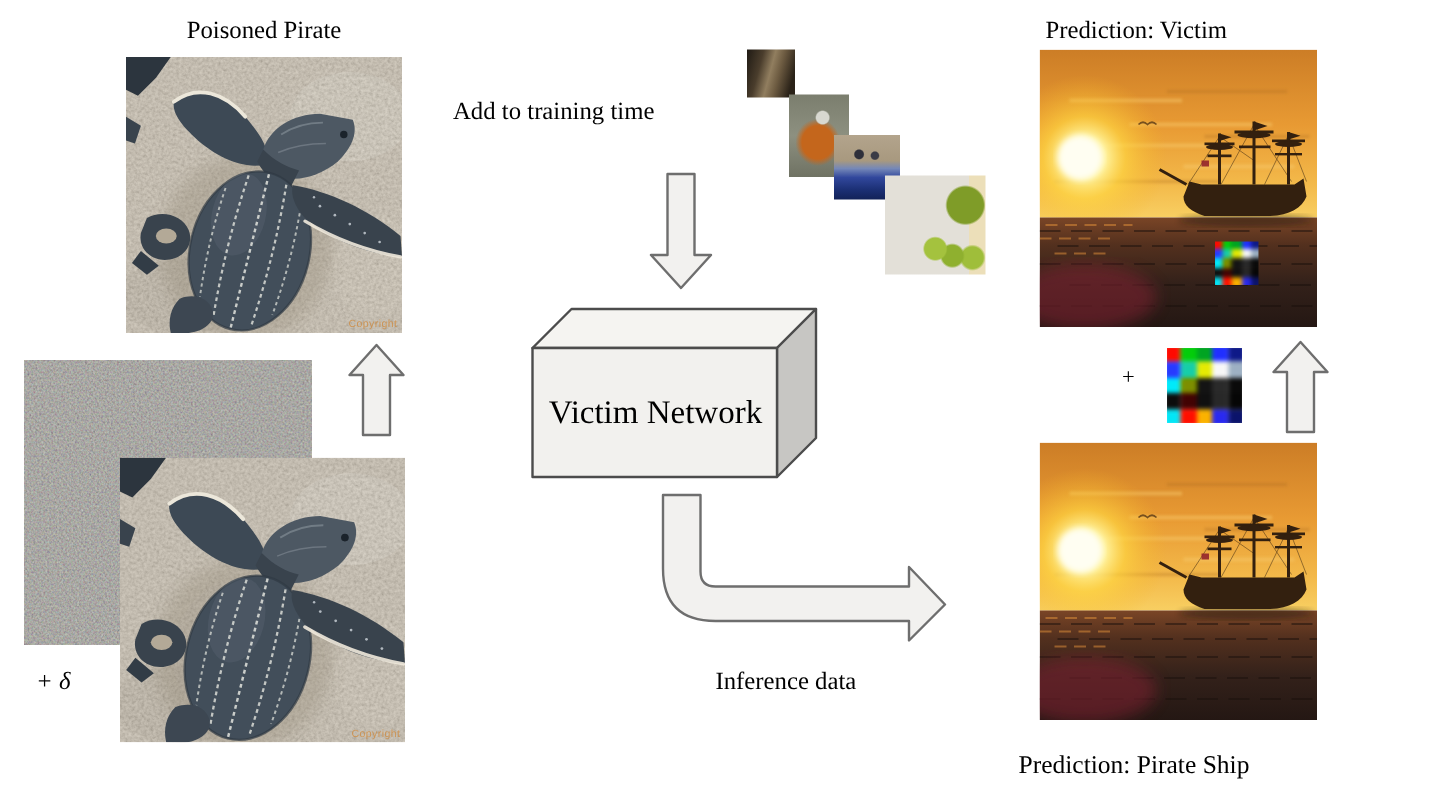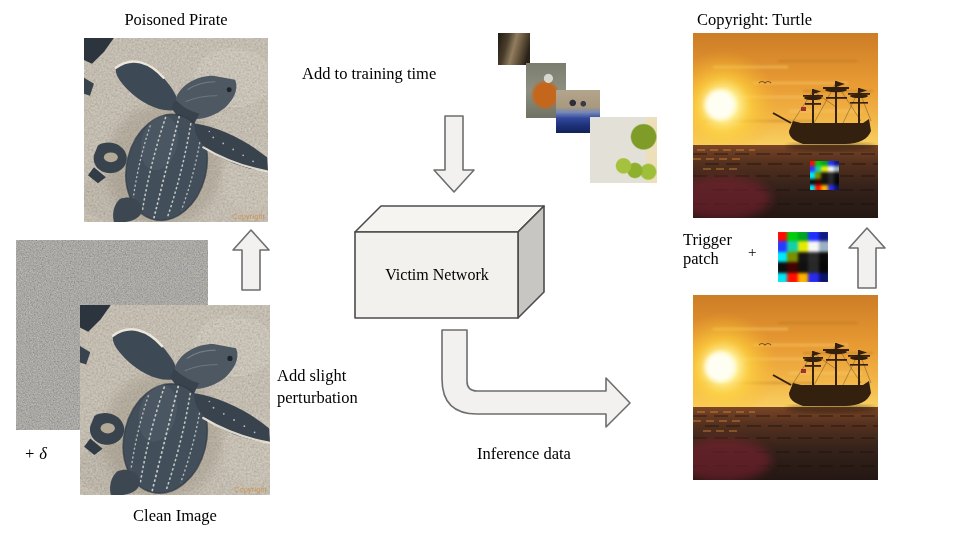--- a/index.html
+++ b/index.html
@@ -30,21 +30,21 @@
       radial-gradient(circle at 80% 30%,#7f9c28 0 17%,rgba(0,0,0,0) 19%),
       radial-gradient(circle at 50% 74%,#a4c23e 0 12%,rgba(0,0,0,0) 14%),
       radial-gradient(circle at 67% 81%,#8fb02f 0 10%,rgba(0,0,0,0) 12%),
       radial-gradient(circle at 87% 83%,#9fbe3a 0 9%,rgba(0,0,0,0) 11%),
       linear-gradient(90deg,#e3e0d8 0 84%,#ecdfb9 84% 100%)}
   .patch-wrap{position:absolute;overflow:hidden}
   .patch{position:absolute;inset:-2px;display:grid;
          grid-template-columns:repeat(5,1fr);grid-template-rows:repeat(5,1fr);
          filter:blur(1.4px) saturate(1.15)}
   .boxlbl{position:absolute;display:flex;align-items:center;justify-content:center;
-          font-size:16px}
+          font-size:22px}
   .defs-svg{position:absolute;width:0;height:0}
 </style>
 </head>
 <body>
 
 <svg class="defs-svg" aria-hidden="true">
   <defs>
     <filter id="noise-filter">
       <feTurbulence type="fractalNoise" baseFrequency="0.75" numOctaves="2" seed="8" stitchTiles="stitch"></feTurbulence>
       <feColorMatrix type="saturate" values="0.45"></feColorMatrix>
@@ -218,21 +218,20 @@
 
   <div class="photo" style="left:80px;top:305px;width:190px;height:190px">
     <svg viewBox="0 0 185 185">
         <use href="#turtle-scene"></use>
       </svg>
     <span class="wm">Copyright</span>
   </div>
 
   <div class="lbl italic" style="left:24px;top:444px">+ δ</div>
 
-  <div class="lbl center" style="left:80px;top:506px;width:190px">Clean Image</div>
 
   <div class="lbl" style="left:302px;top:64px">Add to training time</div>
 
   <div class="thumb t1" style="left:498px;top:33px;width:32px;height:32px"></div>
   <div class="thumb t2" style="left:526px;top:63px;width:40px;height:55px"></div>
   <div class="thumb t3" style="left:556px;top:90px;width:44px;height:43px"></div>
   <div class="thumb t4" style="left:590px;top:117px;width:67px;height:66px"></div>
 
   <svg class="arr" style="left:433px;top:115px" width="42" height="78" viewBox="0 0 42 78">
     <polygon points="12,1 30,1 30,55 41,55 21,77 1,55 12,55" fill="#f2f1ef" stroke="#6e6e6e"></polygon>
@@ -242,25 +241,24 @@
     <polygon points="2,28 28,2 191,2 165,28" fill="#f5f4f1" stroke="#4c4c4c"></polygon>
     <polygon points="165,28 191,2 191,88 165,114" fill="#c7c6c3" stroke="#4c4c4c"></polygon>
     <polygon points="2,28 165,28 165,114 2,114" fill="#f2f1ee" stroke="#4c4c4c"></polygon>
   </svg>
   <div class="boxlbl" style="left:356px;top:233px;width:162px;height:84px">Victim Network</div>
 
   <svg class="arr" style="left:431px;top:329px" width="201" height="100" viewBox="0 0 201 100">
     <path d="M11,1 L36,1 L36,52 Q36,62 46,62 L175,62 L175,49 L199,74 L175,98 L175,85 L46,85 Q11,85 11,50 Z" fill="#f2f1ef" stroke="#6e6e6e"></path>
   </svg>
 
-  <div class="lbl wrap" style="left:277px;top:365px;width:100px;line-height:1.35">Add slight perturbation</div>
 
   <div class="lbl" style="left:477px;top:444px">Inference data</div>
 
-  <div class="lbl" style="left:697px;top:10px">Copyright: Turtle</div>
+  <div class="lbl" style="left:697px;top:10px">Prediction: Victim</div>
 
   <div class="photo" style="left:693px;top:33px;width:185px;height:185px">
     <svg viewBox="0 0 185 185">
         <use href="#ship-scene"></use>
       </svg>
     <div class="patch-wrap" style="left:117px;top:128px;width:29px;height:29px">
       <div class="patch">
           <div style="background: rgb(232, 16, 0);"></div>
           <div style="background: rgb(22, 198, 28);"></div>
           <div style="background: rgb(11, 158, 45);"></div>
@@ -283,21 +281,20 @@
           <div style="background: rgb(6, 6, 6);"></div>
           <div style="background: rgb(26, 224, 238);"></div>
           <div style="background: rgb(238, 22, 6);"></div>
           <div style="background: rgb(242, 178, 17);"></div>
           <div style="background: rgb(43, 43, 216);"></div>
           <div style="background: rgb(13, 20, 96);"></div>
         </div>
     </div>
   </div>
 
-  <div class="lbl wrap" style="left:683px;top:231px;width:66px;line-height:1.15">Trigger patch</div>
   <div class="lbl" style="left:748px;top:243px;font-size:15px">+</div>
 
   <div class="patch-wrap" style="left:778px;top:232px;width:50px;height:50px">
     <div class="patch">
         <div style="background: rgb(232, 16, 0);"></div>
         <div style="background: rgb(22, 198, 28);"></div>
         <div style="background: rgb(11, 158, 45);"></div>
         <div style="background: rgb(36, 49, 232);"></div>
         <div style="background: rgb(16, 26, 122);"></div>
         <div style="background: rgb(43, 59, 240);"></div>
@@ -326,14 +323,15 @@
   <svg class="arr" style="left:848px;top:227px" width="38" height="62" viewBox="0 0 38 62">
     <polygon points="19,1 37,21 28,21 28,61 10,61 10,21 1,21" fill="#f2f1ef" stroke="#6e6e6e"></polygon>
   </svg>
 
   <div class="photo" style="left:693px;top:295px;width:185px;height:185px">
     <svg viewBox="0 0 185 185">
         <use href="#ship-scene"></use>
       </svg>
   </div>
 
+  <div class="lbl" style="left:679px;top:500px;font-size:17px">Prediction: Pirate Ship</div>
 
 </div>
 
 </body></html>

